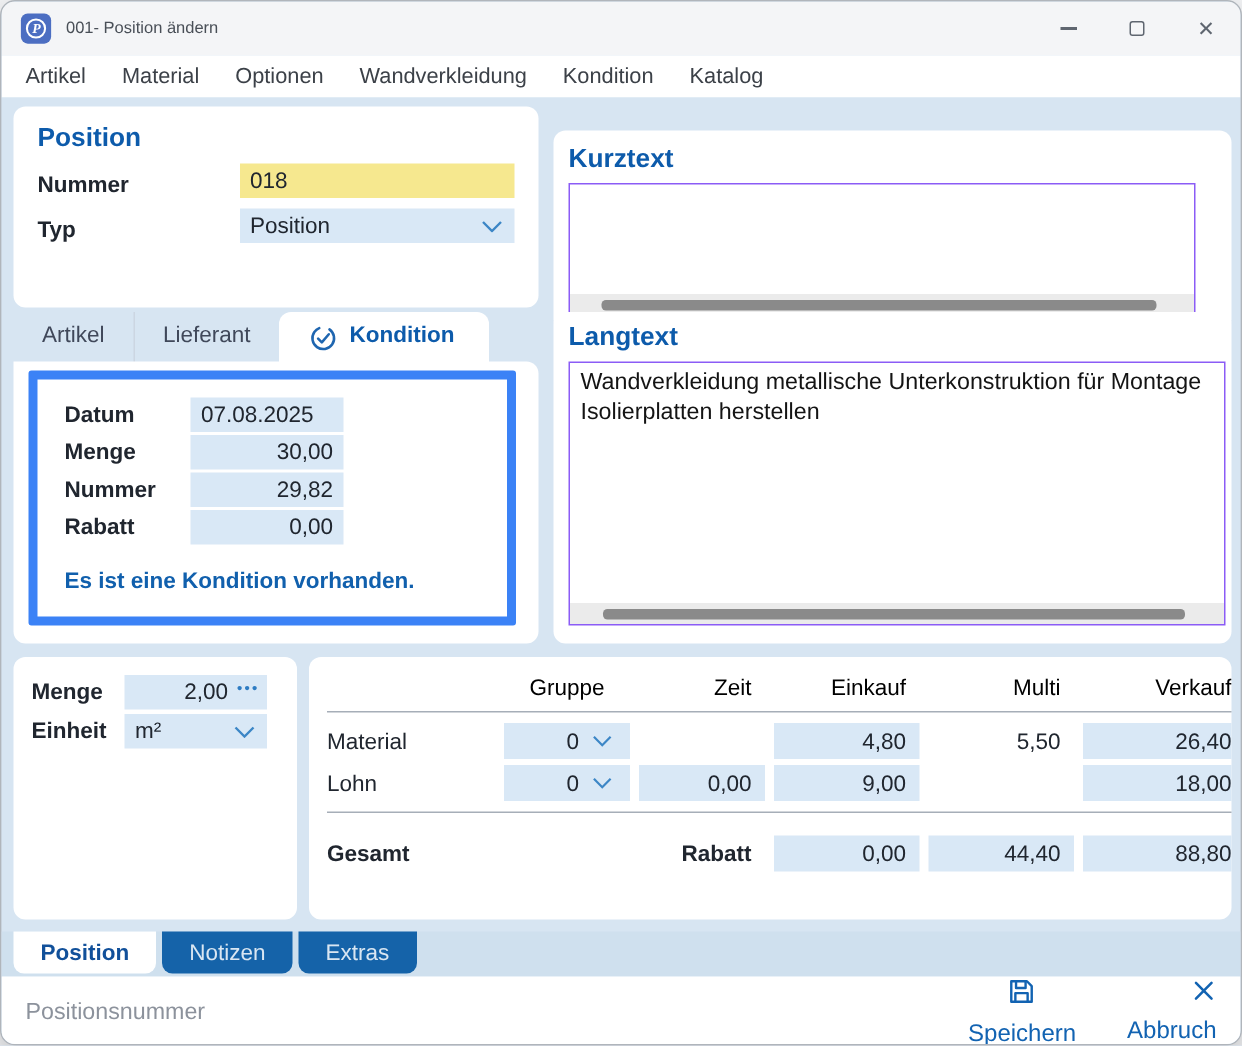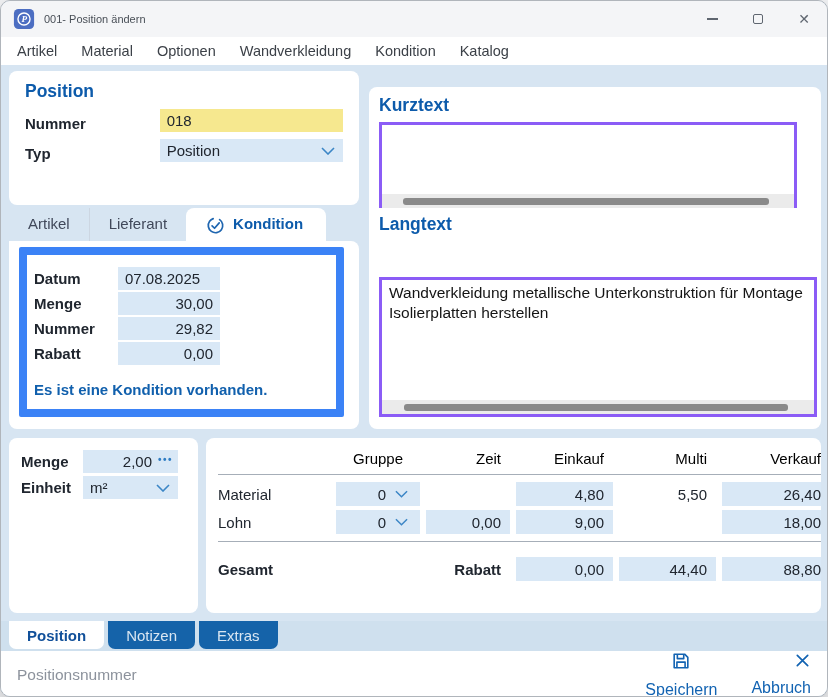--- a/index.html
+++ b/index.html
@@ -49,43 +49,43 @@
   .field.yellow { background:#f6e88f; }
   
   .p-position { left:8px; top:6px; width:350px; height:134px; padding:10px 16px; }
   .form-row { display:flex; align-items:flex-end; margin-top:7px; }
   .form-row .lbl { width:136px; }
   .form-row .field { width:185px; }
   .dropdown { position:relative; }
   .dropdown .chev { position:absolute; right:8px; top:8px; }
   
   .p-kurztext { left:368px; top:22px; width:452px; height:134px; padding:8px 24px 10px 10px; display:flex; flex-direction:column; }
-  .p-langtext { left:368px; top:143px; width:452px; height:221px; padding:6px 4px 12px 10px; display:flex; flex-direction:column;gap:36px; }
+  .p-langtext { left:368px; top:143px; width:452px; height:221px; padding:6px 4px 12px 10px; display:flex; flex-direction:column; }
   .textbox {
-    flex:1; margin-top:6px; border:3px solid #8b5cf6; background:#fff;
+    flex:1; margin-top:6px; border:1px solid #8b5cf6; background:#fff;
     display:flex; flex-direction:column; overflow:hidden;
   }
   .textbox-inner { flex:1; padding:3px 7px; font-size:15.5px; color:#141414; line-height:1.3; }
   .hscroll { height:14px; background:#ebebeb; display:flex; align-items:center; flex:0 0 auto; }
   .hscroll-thumb { height:7px; background:#8a8a8a; border-radius:3px; width:89%; margin-left:5%; }
   
   .tabs-top { position:absolute; left:8px; top:143px; display:flex; align-items:stretch; height:36px; }
   .tab-top {
     padding:7px 19px 0 19px; font-size:15px; color:#40485a; display:flex; align-items:flex-start;
   }
   .tab-top + .tab-top { border-left:1px solid #ccd6e2; }
   .tab-top.active {
     background:#fff; border-radius:8px 8px 0 0; border-left:none;
     color:#0d5bab; font-weight:700; padding:7px 23px 0 20px;
   }
   .tab-top.active .tab-ic { margin-right:8px; margin-top:1px; }
   .p-kondition { left:8px; top:176px; width:350px; height:188px; border-top-left-radius:0; }
   .kond-box {
     position:absolute; left:10px; top:6px; right:15px; bottom:12px;
-    border:8px solid #3b82f6; border-radius:2px; padding:12px 14px 0 7px;
+    border:6px solid #3b82f6; border-radius:2px; padding:12px 14px 0 18px;
   }
   .krow { display:flex; align-items:center; margin-bottom:2px; }
   .krow .lbl { width:84px; }
   .krow .field { width:102px; }
   .kond-status { margin-top:16px; font-size:15px; font-weight:600; color:#1160ad; }
   
   .p-menge { left:8px; top:373px; width:189px; height:175px; padding:12px 12px; }
   .mrow { display:flex; align-items:center; margin-bottom:3px; }
   .mrow .lbl { width:62px; }
   .mrow .field { width:95px; position:relative; }

